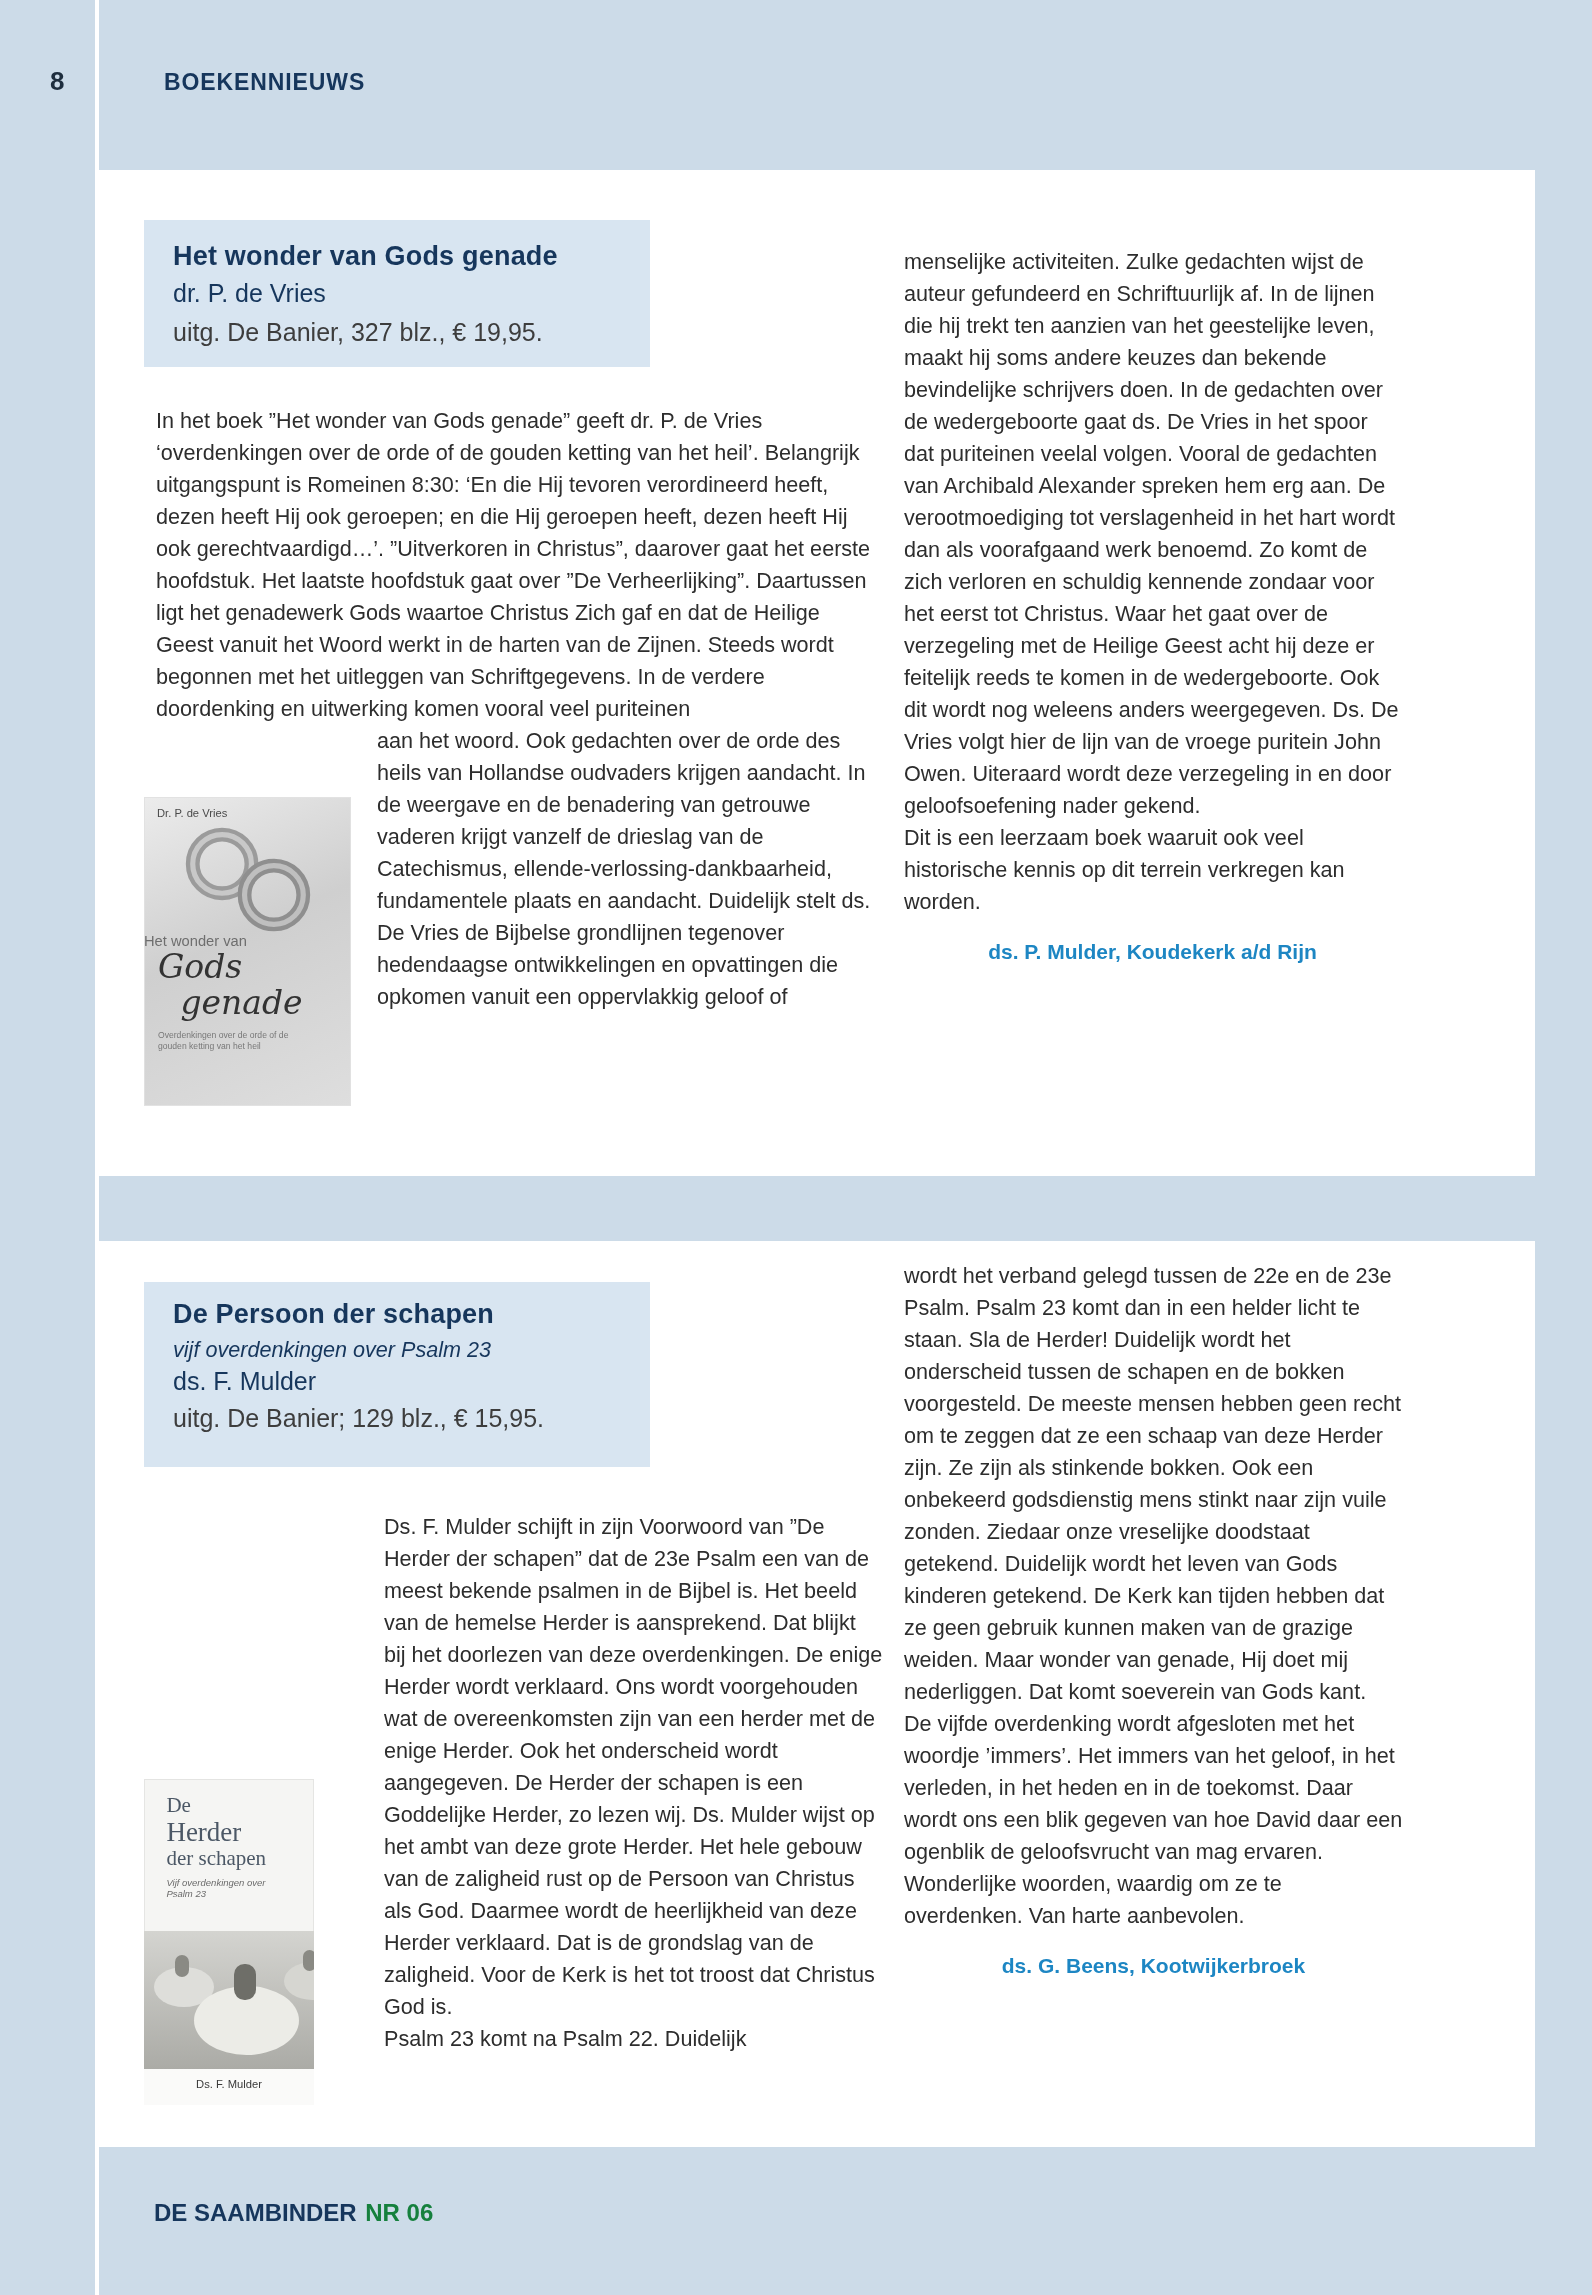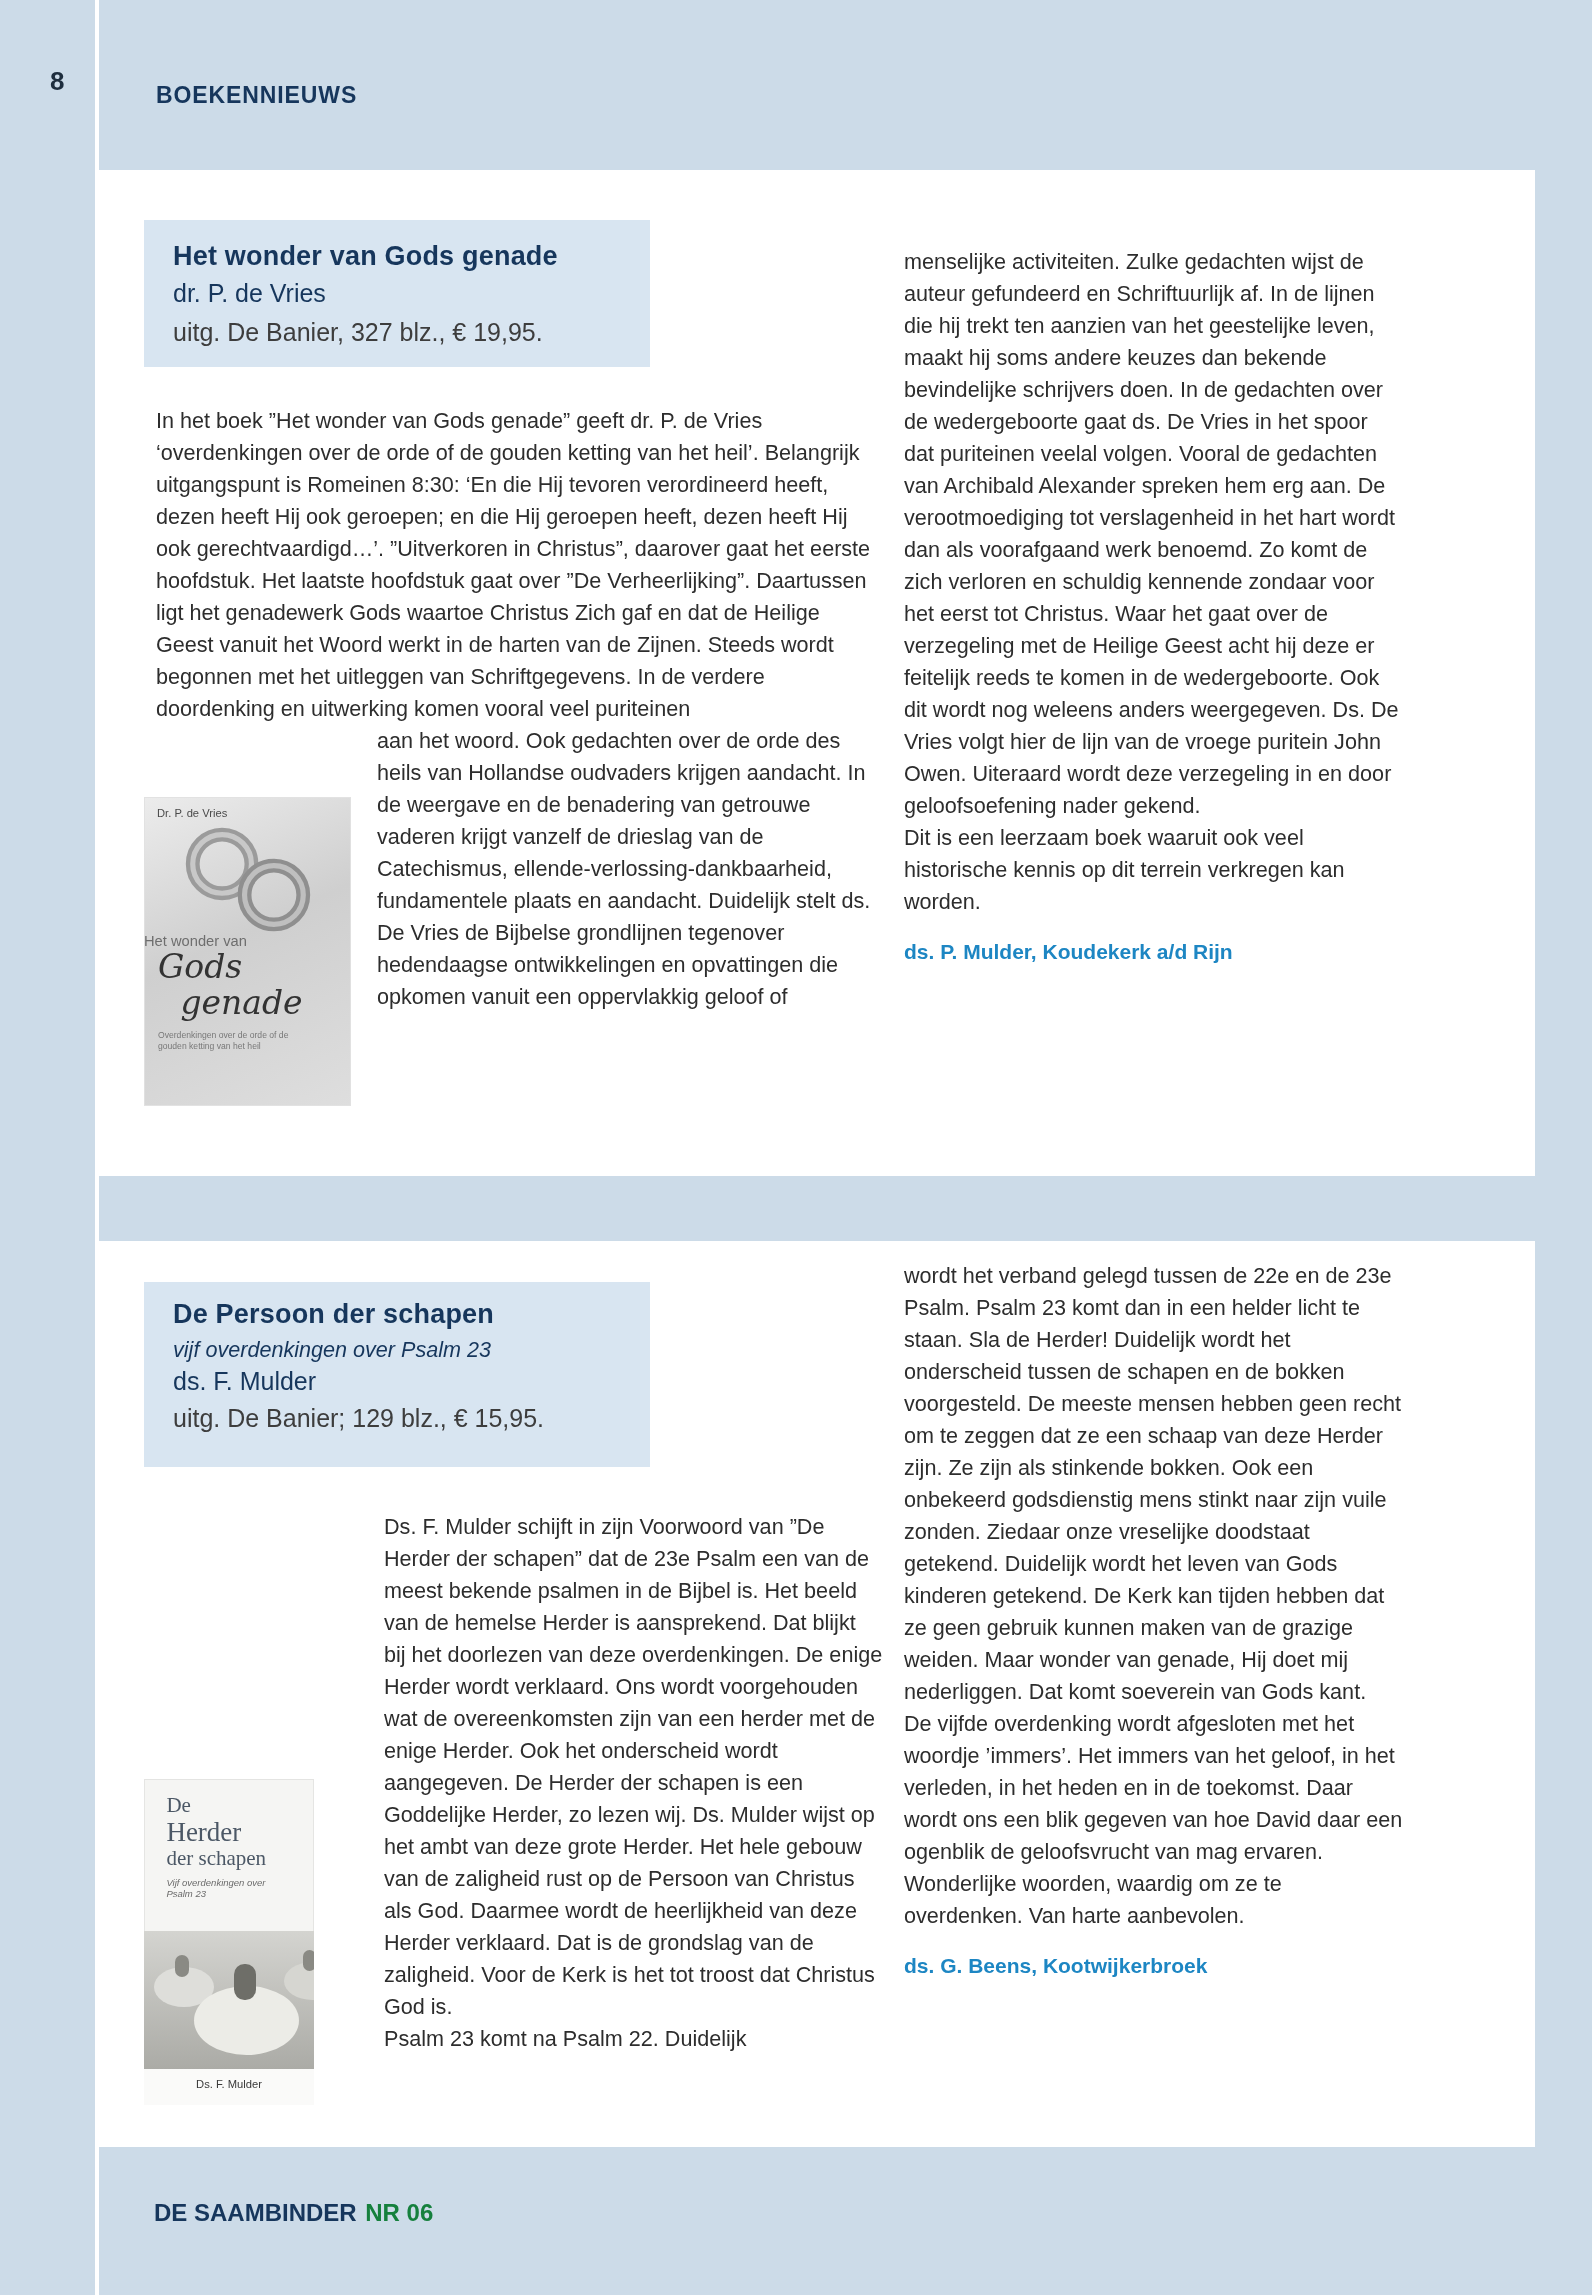--- a/index.html
+++ b/index.html
@@ -3,42 +3,42 @@
 <meta charset="utf-8">
 <style>
   * { margin:0; padding:0; box-sizing:border-box; }
   body {
     width:1592px; height:2295px; position:relative;
     background:#ccdbe8; overflow:hidden;
     font-family:"Liberation Sans", sans-serif;
   }
   .vline { position:absolute; left:95px; top:0; width:4.3px; height:100%; background:#ffffff; }
   .pagenum { position:absolute; left:50px; top:66px; font-size:26px; font-weight:bold; color:#1e2e3e; }
-  .section-title { position:absolute; left:156px; top:69px; font-size:23px; font-weight:bold; color:#16365c; letter-spacing:0.9px;margin-top:13px; }
+  .section-title { position:absolute; left:164px; top:69px; font-size:23px; font-weight:bold; color:#16365c; letter-spacing:0.9px; }
 
   .card { position:absolute; left:98px; width:1437px; background:#ffffff; }
   .card1 { top:170px;  height:1006px; }
   .card2 { top:1241px; height:906px; }
 
   .titlebox { position:absolute; left:46px; background:#d8e5f1; padding:21px 26px 0 29px; }
   .tb1 { top:50px; width:506px; height:147px; }
   .tb2 { top:41px; width:506px; height:185px; padding-top:17.3px; }
   .art-title  { font-size:27px; font-weight:bold; color:#16365c; margin-bottom:7px; letter-spacing:0.2px; }
   .art-sub    { font-size:21.6px; font-style:italic; color:#16365c; margin-bottom:3.5px; }
   .art-author { font-size:25px; color:#16365c; margin-bottom:10.4px; }
   .tb2 .art-author { margin-bottom:8.6px; }
   .art-pub    { font-size:25px; color:#3d3d3d; }
 
   .body { font-size:21.6px; line-height:32px; color:#2d2d2d; }
   .colL1 { position:absolute; left:58px;  top:235px; width:725px; }
   .colL1 .rest { margin-left:221px; }
   .colR1 { position:absolute; left:806px; top:76px;  width:497px; }
   .colL2 { position:absolute; left:286px; top:270px; width:499px; }
   .colR2 { position:absolute; left:806px; top:19px;  width:499px; }
-  .sig { font-size:21px; font-weight:bold; color:#1d86c3; text-align:left; margin-top:22.4px; }
+  .sig { font-size:21px; font-weight:bold; color:#1d86c3; text-align:center; margin-top:22.4px; }
 
   .footer { position:absolute; left:154px; top:2199px; font-size:24px; color:#16365c; }
   .footer .mag { font-weight:bold; }
   .footer .iss { font-weight:bold; color:#15803d; margin-left:8.6px; }
 
   
   .cover1 {
     position:absolute; left:46px; top:627px; width:207px; height:309px;
     background:linear-gradient(155deg,#ececec 0%,#cfcfcf 45%,#dedede 100%);
     box-shadow:0 0 0 0.9px #e2e2e2 inset;

